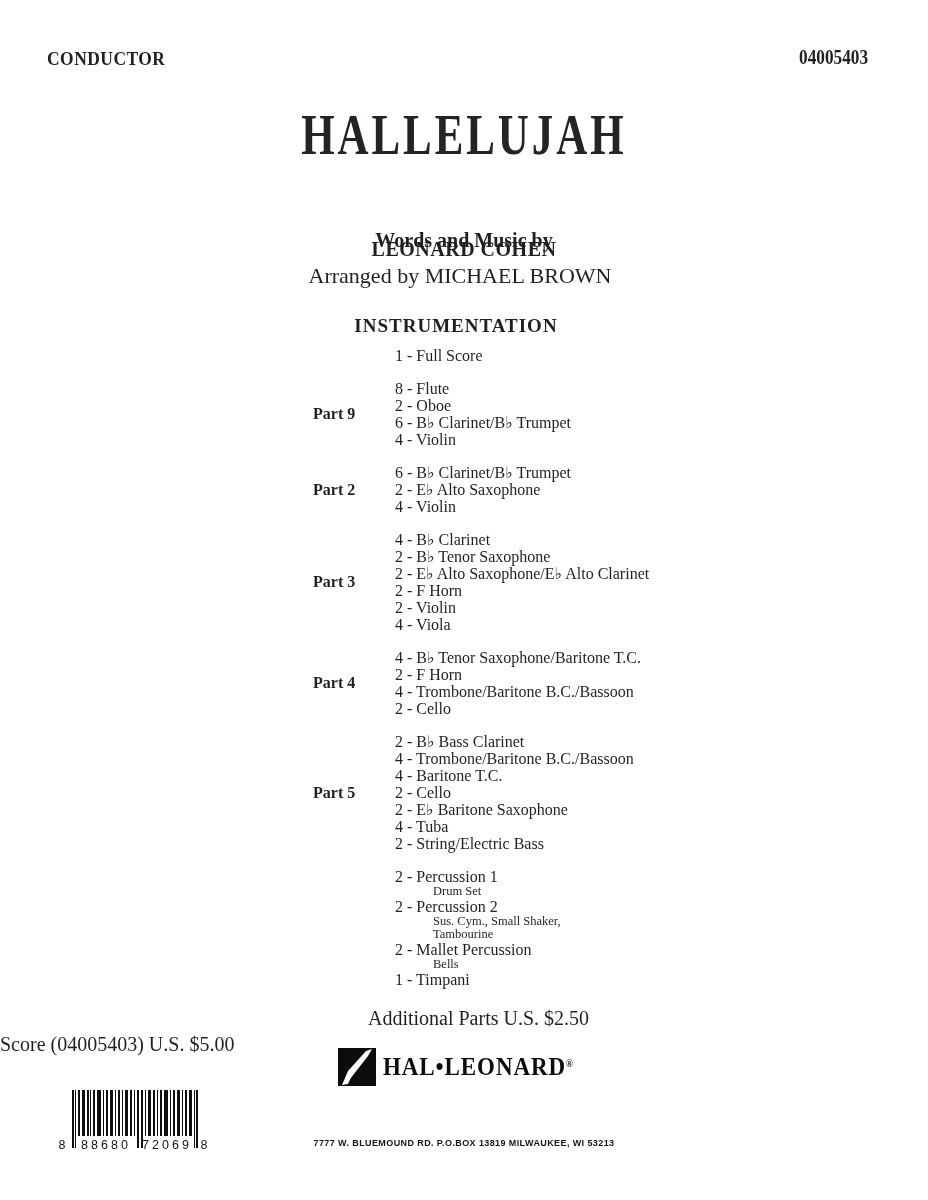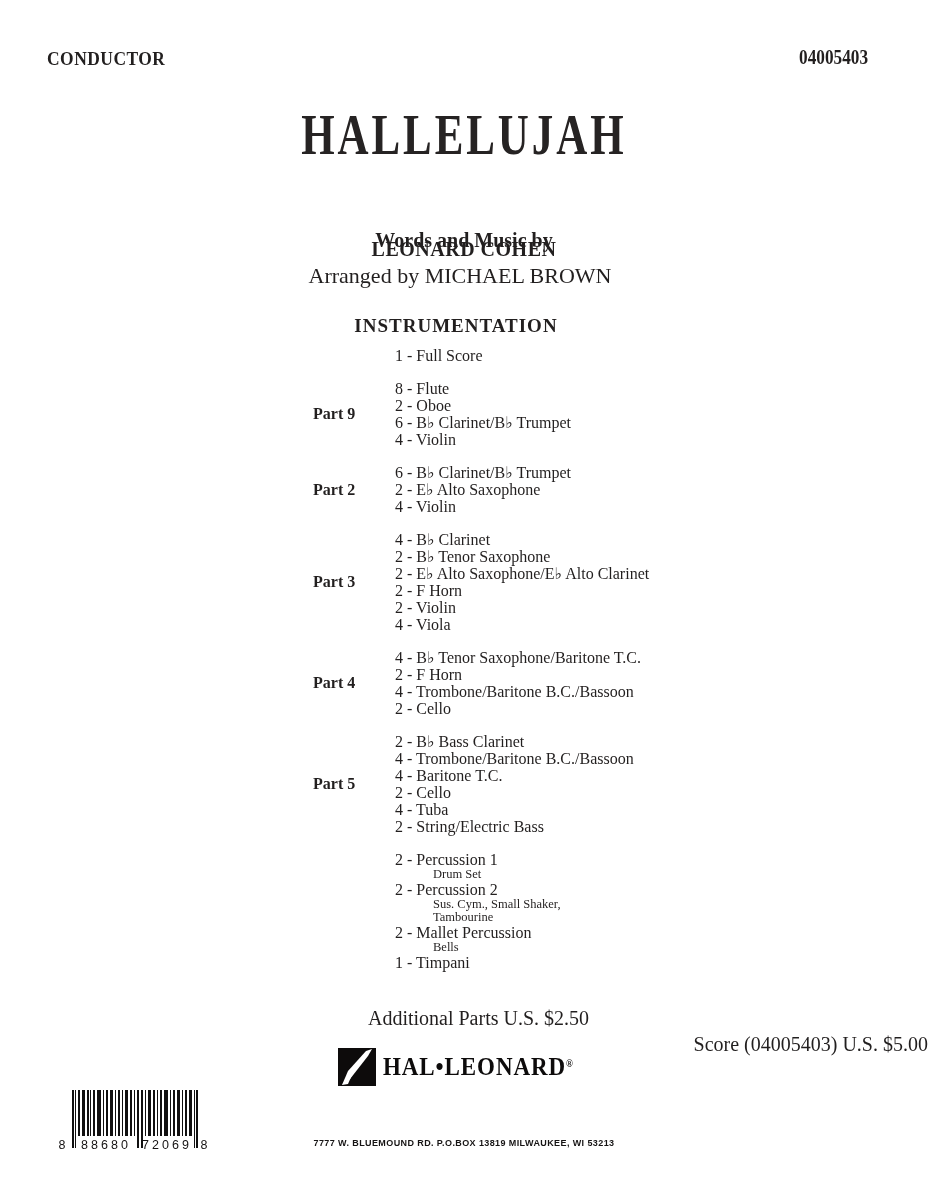--- a/index.html
+++ b/index.html
@@ -34,21 +34,21 @@
   .instr-heading{left:0;right:16px;top:315px;text-align:center;font-weight:bold;font-size:19px;letter-spacing:1px;}
   .instr-list{left:313px;top:347px;width:480px;}
   .section{display:flex;align-items:center;margin-bottom:16px;}
   .section:last-child{margin-bottom:0;}
   .part-label{width:82px;flex:0 0 82px;font-weight:bold;font-size:16px;}
   .items{flex:1 1 auto;}
   .item-line{font-size:16px;line-height:17px;white-space:nowrap;}
   .sub-line{font-size:12.5px;line-height:13px;margin-left:38px;white-space:nowrap;}
   
   .price1{left:0;right:0;top:1005px;text-align:center;font-size:20px;line-height:26px;padding-left:29px;}
-  .price2{left:0;right:0;top:1031px;text-align:right;font-size:20px;line-height:26px;}
+  .price2{left:0;right:0;top:1031px;text-align:left;font-size:20px;line-height:26px;}
   
   .barcode{left:58px;top:1090px;}
   .barcode text{font-family:"Liberation Sans","DejaVu Sans",sans-serif;font-size:12.5px;fill:#151313;}
   
   .logo-row{left:0;right:0;top:1048px;display:flex;justify-content:center;align-items:center;gap:7px;}
   .logo-text{
     font-weight:bold;font-size:25px;letter-spacing:1px;color:#0d0b0b;white-space:nowrap;
     transform:scaleX(.92);transform-origin:left center;
   }
   .logo-text sup{font-size:10px;vertical-align:8px;letter-spacing:0;}
@@ -117,20 +117,21 @@
         <div class="item-line">2 - Cello</div>
       </div>
     </div>
     <div class="section">
       <div class="part-label">Part 5</div>
       <div class="items">
         <div class="item-line">2 - B♭ Bass Clarinet</div>
         <div class="item-line">4 - Trombone/Baritone B.C./Bassoon</div>
         <div class="item-line">4 - Baritone T.C.</div>
         <div class="item-line">2 - Cello</div>
+        <div class="item-line">2 - E♭ Baritone Saxophone</div>
         <div class="item-line">4 - Tuba</div>
         <div class="item-line">2 - String/Electric Bass</div>
       </div>
     </div>
     <div class="section">
       <div class="part-label"></div>
       <div class="items">
         <div class="item-line">2 - Percussion 1</div>
         <div class="sub-line">Drum Set</div>
         <div class="item-line">2 - Percussion 2</div>

